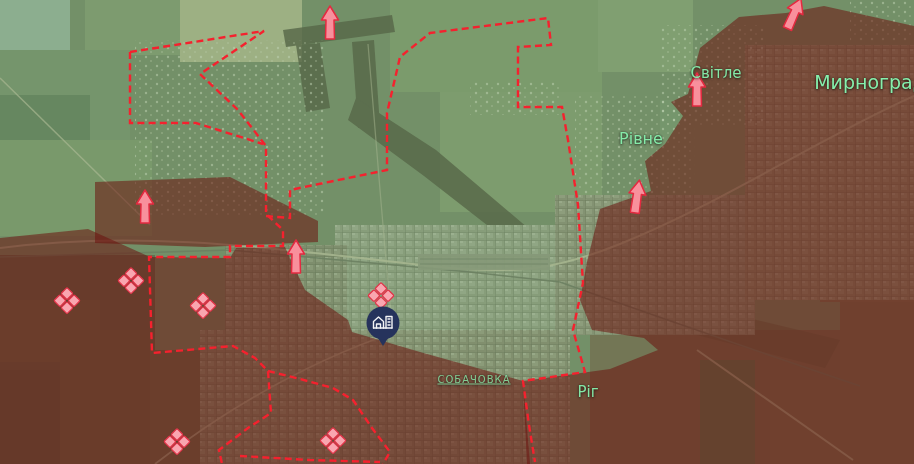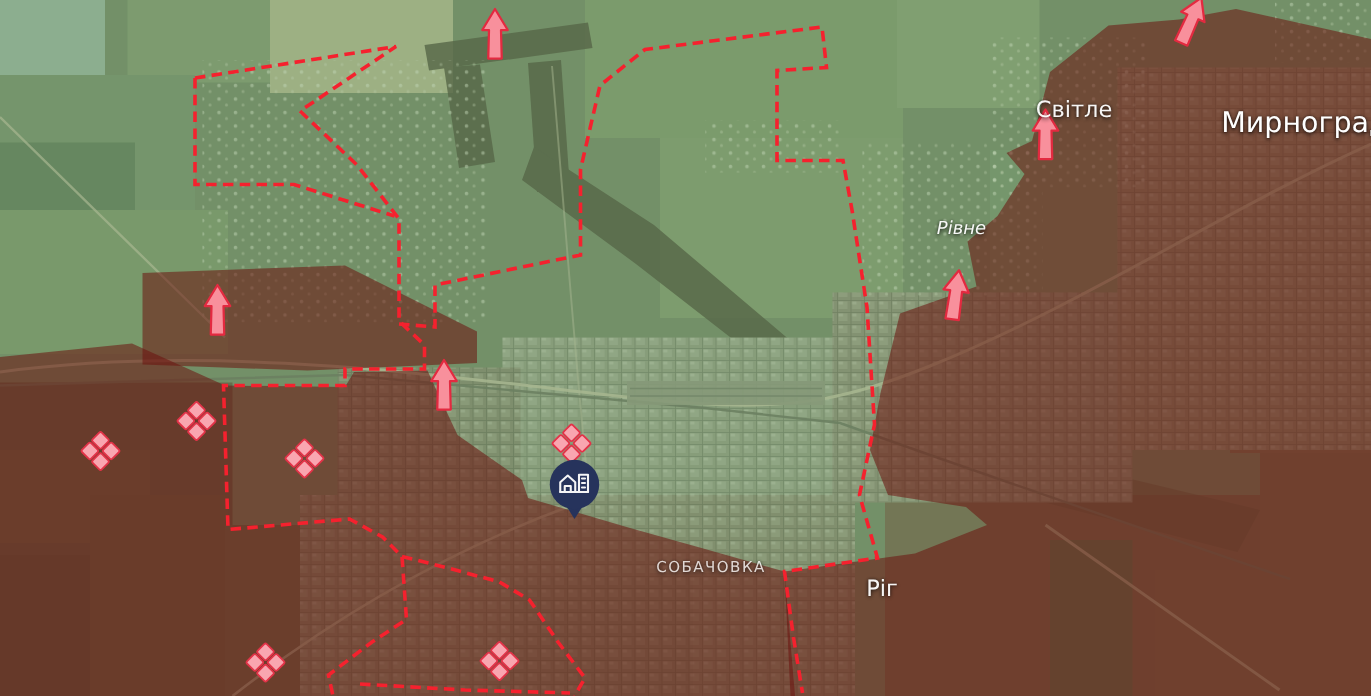--- a/index.html
+++ b/index.html
@@ -5,26 +5,26 @@
   html,body{margin:0;padding:0;background:#2a2a2a;}
   .map-viewport{
     position:relative;width:914px;height:464px;overflow:hidden;
     font-family:"DejaVu Sans",sans-serif;
     background:#6b7258;
   }
   .map-viewport svg{position:absolute;left:0;top:0;}
   #labels-layer{position:absolute;left:0;top:0;width:100%;height:100%;pointer-events:none;}
   .place-label{
     position:absolute;transform:translate(-50%,-50%);
-    color:#ffffff;white-space:nowrap;
+    color:#86efac;white-space:nowrap;
     text-shadow:0 1px 3px rgba(0,0,0,.65),0 0 2px rgba(0,0,0,.5);
   }
   .place-label.city{font-size:18px;}
   .place-label.town{font-size:15px;opacity:.95;}
-  .place-label.district{font-size:10px;letter-spacing:1px;opacity:.78;}
+  .place-label.district{font-size:10px;letter-spacing:1px;opacity:.78;text-decoration:underline;}
 </style>
 </head>
 <body>
 
 <div class="map-viewport">
 
   <svg width="914" height="464" viewBox="0 0 914 464">
     <defs>
       <pattern id="blocks" width="9" height="8" patternUnits="userSpaceOnUse">
         <rect x="1" y="1" width="6" height="5" fill="rgba(245,235,220,0.16)"></rect>
@@ -184,16 +184,16 @@
             <path d="M-9.5,5 H9"></path>
           </g>
         </g>
       </g>
   </svg>
 
   <div id="labels-layer">
       <div class="place-label district" style="left: 474px; top: 379px; font-size: 10px;">СОБАЧОВКА</div>
       <div class="place-label city" style="left: 870px; top: 82px; font-size: 19px;">Мирноград</div>
       <div class="place-label town" style="left: 716px; top: 73px; font-size: 15px;">Світле</div>
-      <div class="place-label town" style="left: 641px; top: 152px; font-size: 12px; font-style: italic;">Рівне</div>
+      <div class="place-label town" style="left: 641px; top: 138px; font-size: 16px;">Рівне</div>
       <div class="place-label town" style="left: 566px; top: 392px; font-size: 15px; padding-left: 44px;">Ріг</div>
     </div>
 </div>
 
 </body></html>

